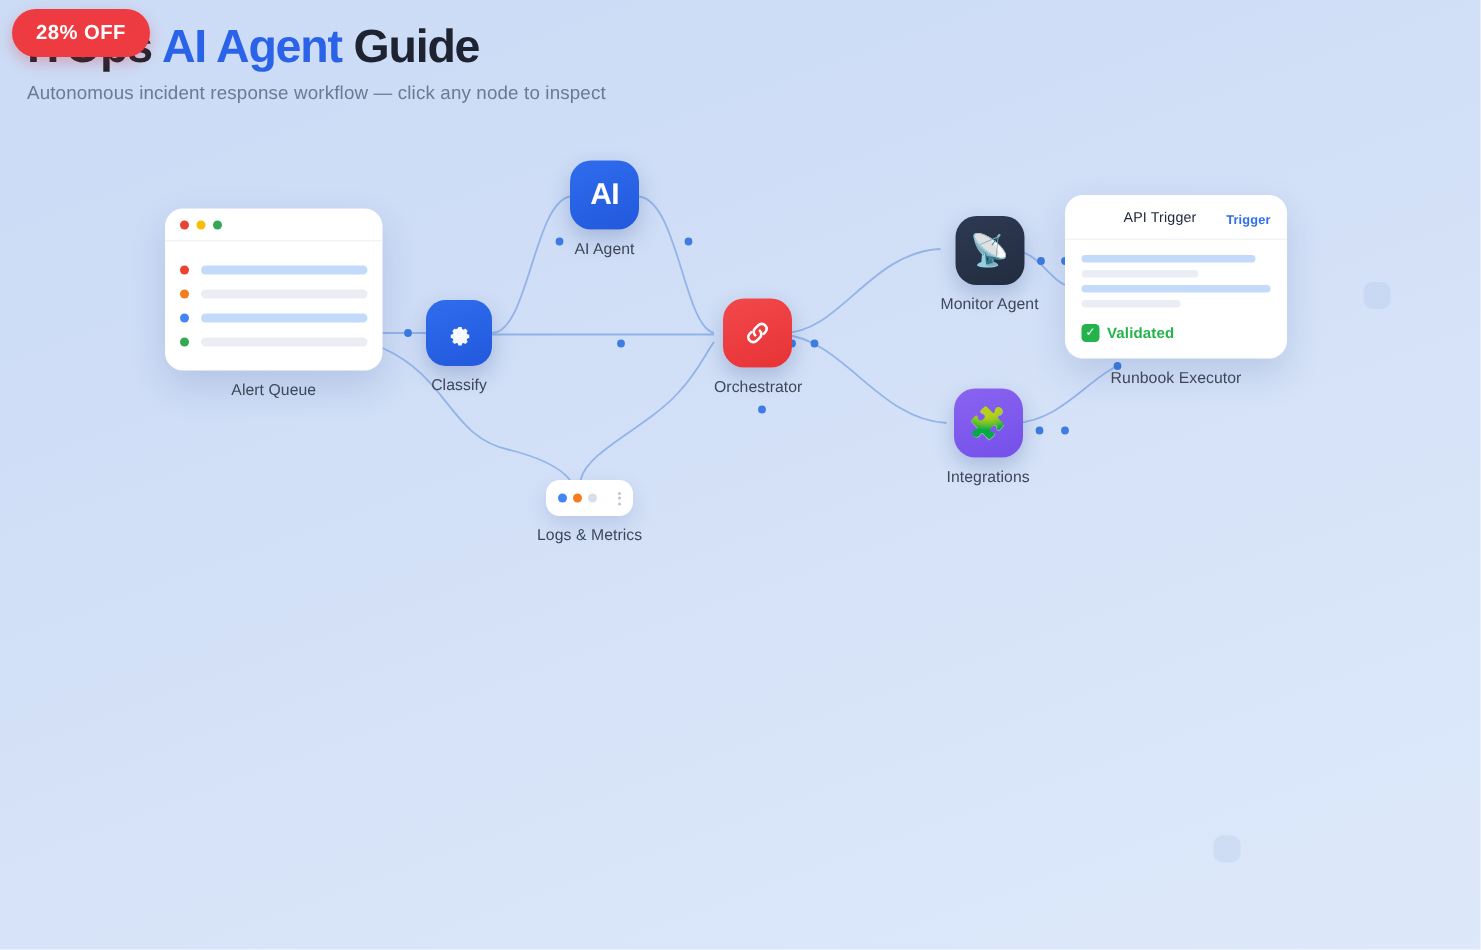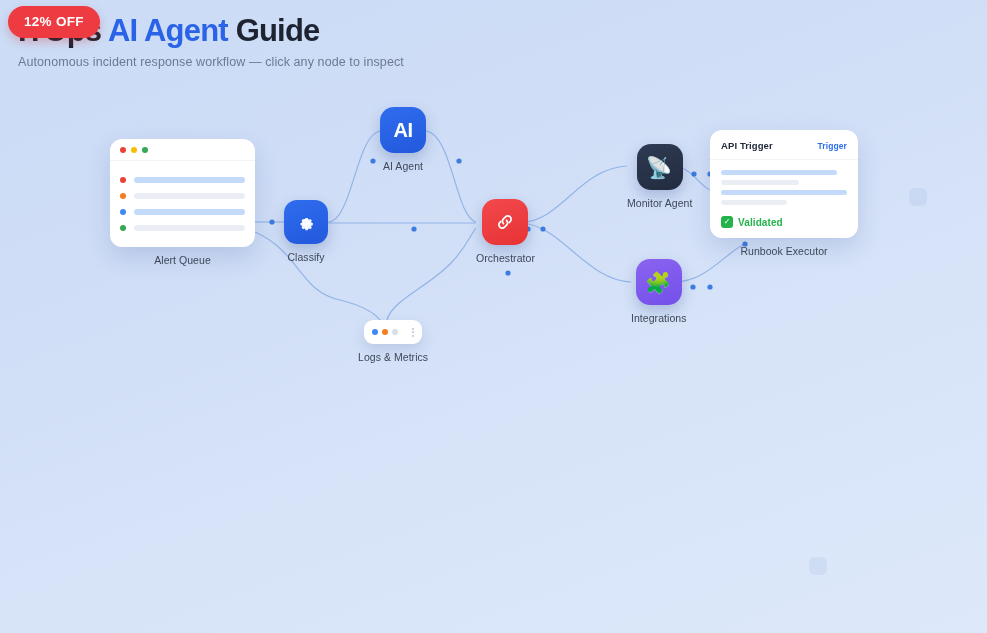--- a/index.html
+++ b/index.html
@@ -162,21 +162,21 @@
     box-shadow: 0 10px 24px rgba(40,70,140,0.16);
     overflow: hidden;
   }
   .rb-head {
     display: flex;
     align-items: center;
     justify-content: space-between;
     padding: 10px 11px 8px 11px;
     border-bottom: 1px solid #f0f3f8;
   }
-  .rb-title { font-size: 9.5px; font-weight: 700; color: #222b3c; letter-spacing: 0.1px; }
+  .rb-title { font-size: 9.5px; font-weight: 400; color: #222b3c; letter-spacing: 0.1px; margin-left: 28px; }
   .rb-link  { font-size: 8.5px; font-weight: 700; color: #2f6ded; letter-spacing: 0.1px; }
   .rb-body { padding: 10px 11px 10px 11px; }
   .rb-bar { height: 5px; border-radius: 3px; margin-bottom: 5px; }
   .rb-badge {
     margin-top: 6px;
     display: inline-flex;
     align-items: center;
     gap: 5px;
   }
   .rb-check {
@@ -270,21 +270,21 @@
     <circle cx="710" cy="287" r="2.6"></circle>
     <circle cx="745" cy="244" r="2.6"></circle>
   </g>
 </svg>
 
 <div id="header">
   <div id="page-title"><span>ITOps </span><span class="accent">AI Agent</span><span> Guide</span></div>
   <div id="page-subtitle">Autonomous incident response workflow — click any node to inspect</div>
 </div>
 
-<div id="discount-badge">12% OFF</div>
+<div id="discount-badge">28% OFF</div>
 
 <div class="node" id="node-alert-queue">
   <div class="window-card">
     <div class="window-bar">
       <span class="dot d-red"></span>
       <span class="dot d-yellow"></span>
       <span class="dot d-green"></span>
     </div>
     <div class="window-body">
       <div class="row-line">

